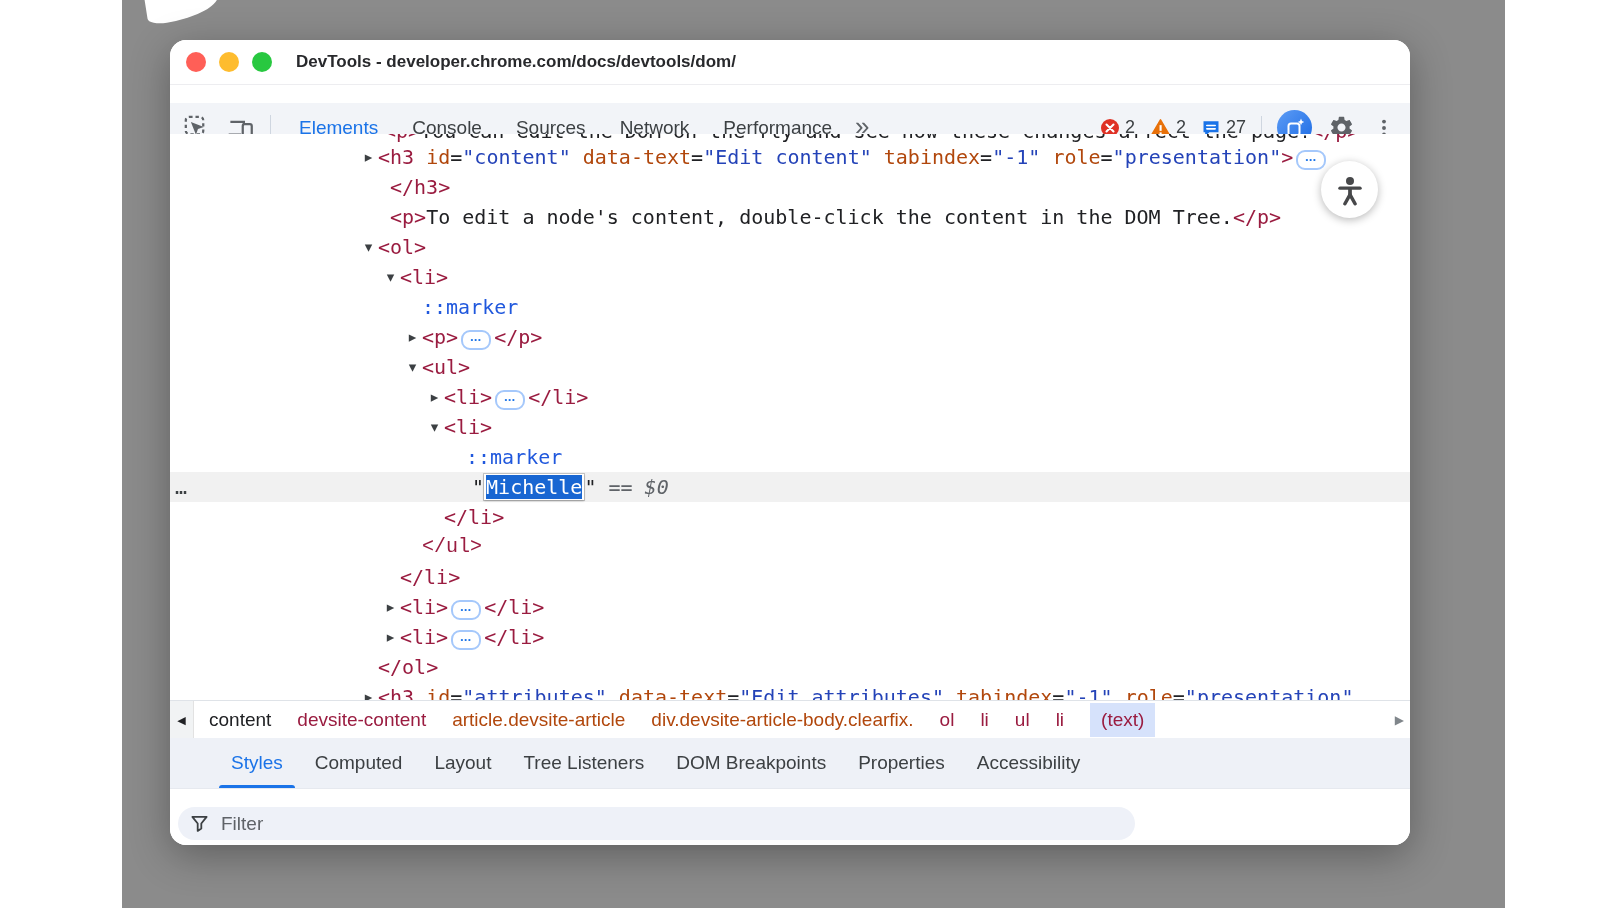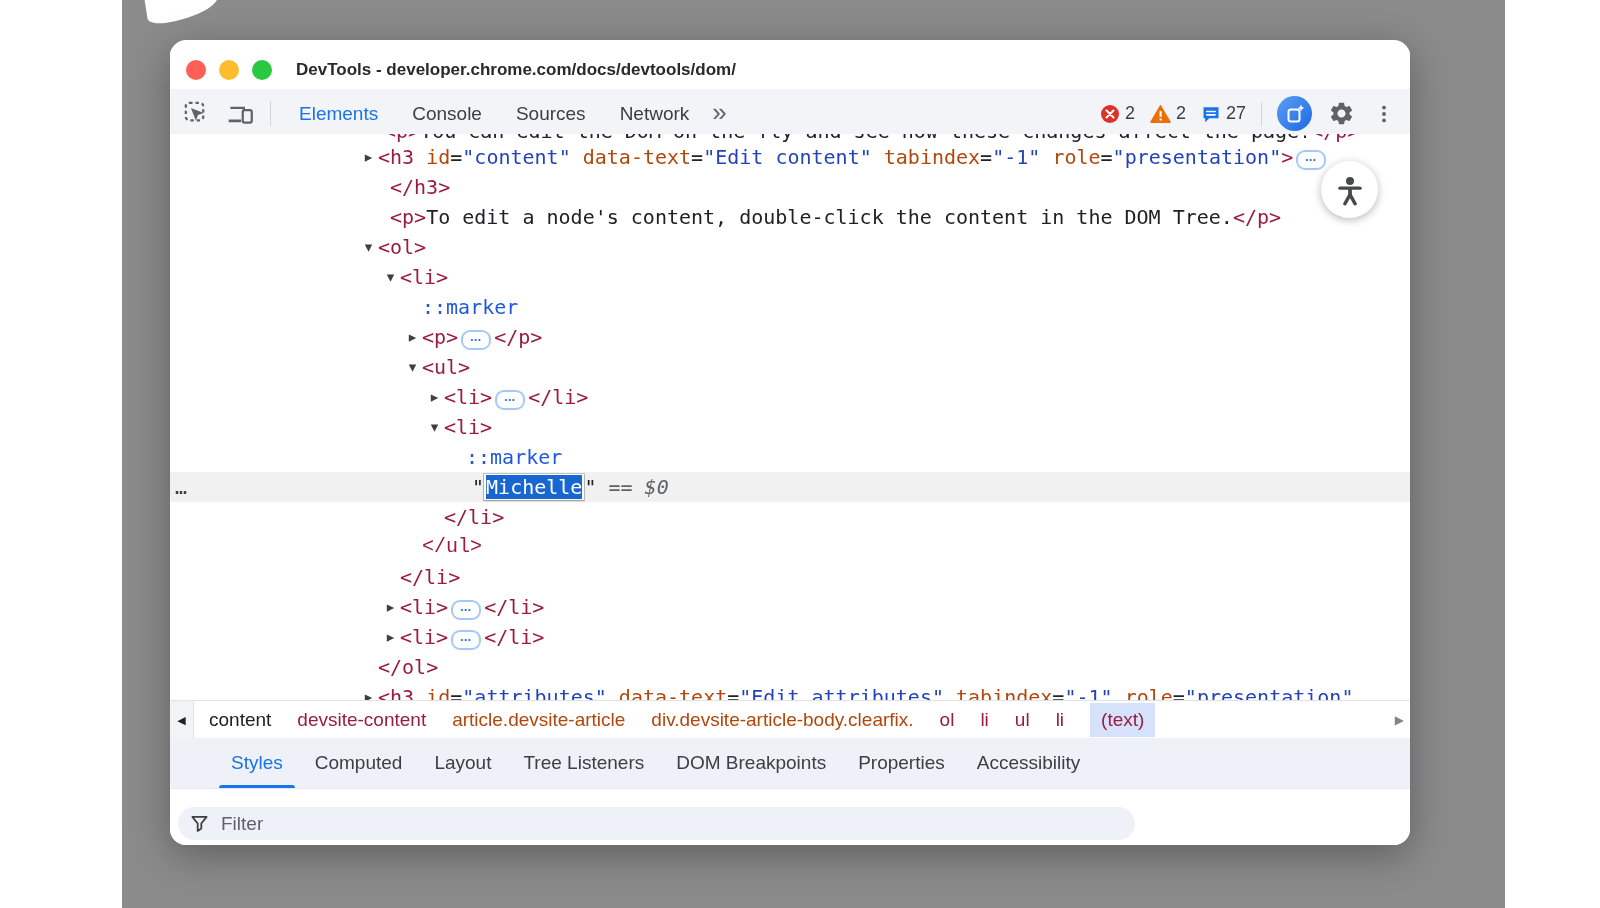--- a/index.html
+++ b/index.html
@@ -5,30 +5,30 @@
   html,body{margin:0;padding:0;}
   body{width:1600px;height:908px;position:relative;background:#fff;overflow:hidden;
        font-family:"Liberation Sans",sans-serif;color:#202124;}
   .backdrop{position:absolute;left:122px;top:0;width:1383px;height:908px;background:var(--backdrop,#8b8b8b);}
   .notch{position:absolute;left:146px;top:-8px;width:74px;height:28px;background:#fff;
          border-radius:0 0 90% 30%;transform:rotate(-9deg);}
   .window{position:absolute;left:170px;top:40px;width:1240px;height:805px;background:#fff;
           border-radius:16px;box-shadow:0 10px 40px rgba(0,0,0,.32);overflow:hidden;}
 
   
-  .titlebar{position:absolute;left:0;top:8px;width:100%;height:44px;background:#fff;border-bottom:1px solid #ededf0;}
+  .titlebar{position:absolute;left:0;top:0;width:100%;height:44px;background:#fff;border-bottom:1px solid #ededf0;}
   .lights{position:absolute;left:16px;top:12px;display:flex;gap:13px;}
   .light{width:20px;height:20px;border-radius:50%;}
   .light.red{background:#ff5f57;}
   .light.yellow{background:#febc2e;}
   .light.green{background:#28c840;}
   .win-title{position:absolute;left:126px;top:0;line-height:44px;font-size:17px;font-weight:700;color:#28292c;}
 
   
-  .toolbar{position:absolute;left:0;top:49px;width:100%;height:49px;background:var(--toolbar_bg,#f2f4f8);
+  .toolbar{position:absolute;left:0;top:63px;width:100%;height:49px;background:var(--toolbar_bg,#f2f4f8);
            border-bottom:2px solid #0ea5e9;}
   .tb-icon{position:absolute;top:11px;width:27px;height:27px;color:#5f6368;}
   .tb-divider{position:absolute;left:100px;top:12px;width:1px;height:25px;background:#cfd6e0;}
   .tabs{position:absolute;left:112px;top:0;height:100%;display:flex;align-items:center;}
   .tab{position:relative;height:100%;display:flex;align-items:center;padding:0 17px;font-size:19px;color:#3c4043;cursor:default;}
   .tab.active{color:var(--accent,#1a73e8);font-weight:500;}
   .tab.active::after{content:"";position:absolute;left:8px;right:8px;bottom:0;height:3px;
                      background:var(--accent,#1a73e8);border-radius:3px 3px 0 0;}
   .more-tabs{font-size:26px;color:#5f6368;padding:0 6px;margin-top:-3px;}
   .tb-right{position:absolute;right:12px;top:0;height:100%;display:flex;align-items:center;gap:15px;}
@@ -124,20 +124,21 @@
       <path d="M1.5 18.5 h11" fill="none" stroke="#5f6368" stroke-width="2.4"></path>
       <rect x="14" y="9" width="8" height="11" rx="1.6" fill="#f2f4f8" stroke="#5f6368" stroke-width="2"></rect>
     </svg>
     <div class="tb-divider"></div>
 
     <div class="tabs" id="toolbar-tabs">
         <div class="tab active">Elements</div>
         <div class="tab">Console</div>
         <div class="tab">Sources</div>
         <div class="tab">Network</div>
+        <div class="tab">Performance</div>
         <div class="more-tabs">»</div>
       </div>
 
     <div class="tb-right">
       <div class="badge">
         <svg width="20" height="20" viewBox="0 0 20 20">
           <circle cx="10" cy="10" r="9" fill="#df3125"></circle>
           <path d="M6.5 6.5 L13.5 13.5 M13.5 6.5 L6.5 13.5" stroke="#fff" stroke-width="2.1" stroke-linecap="round"></path>
         </svg>
         <span>2</span>

